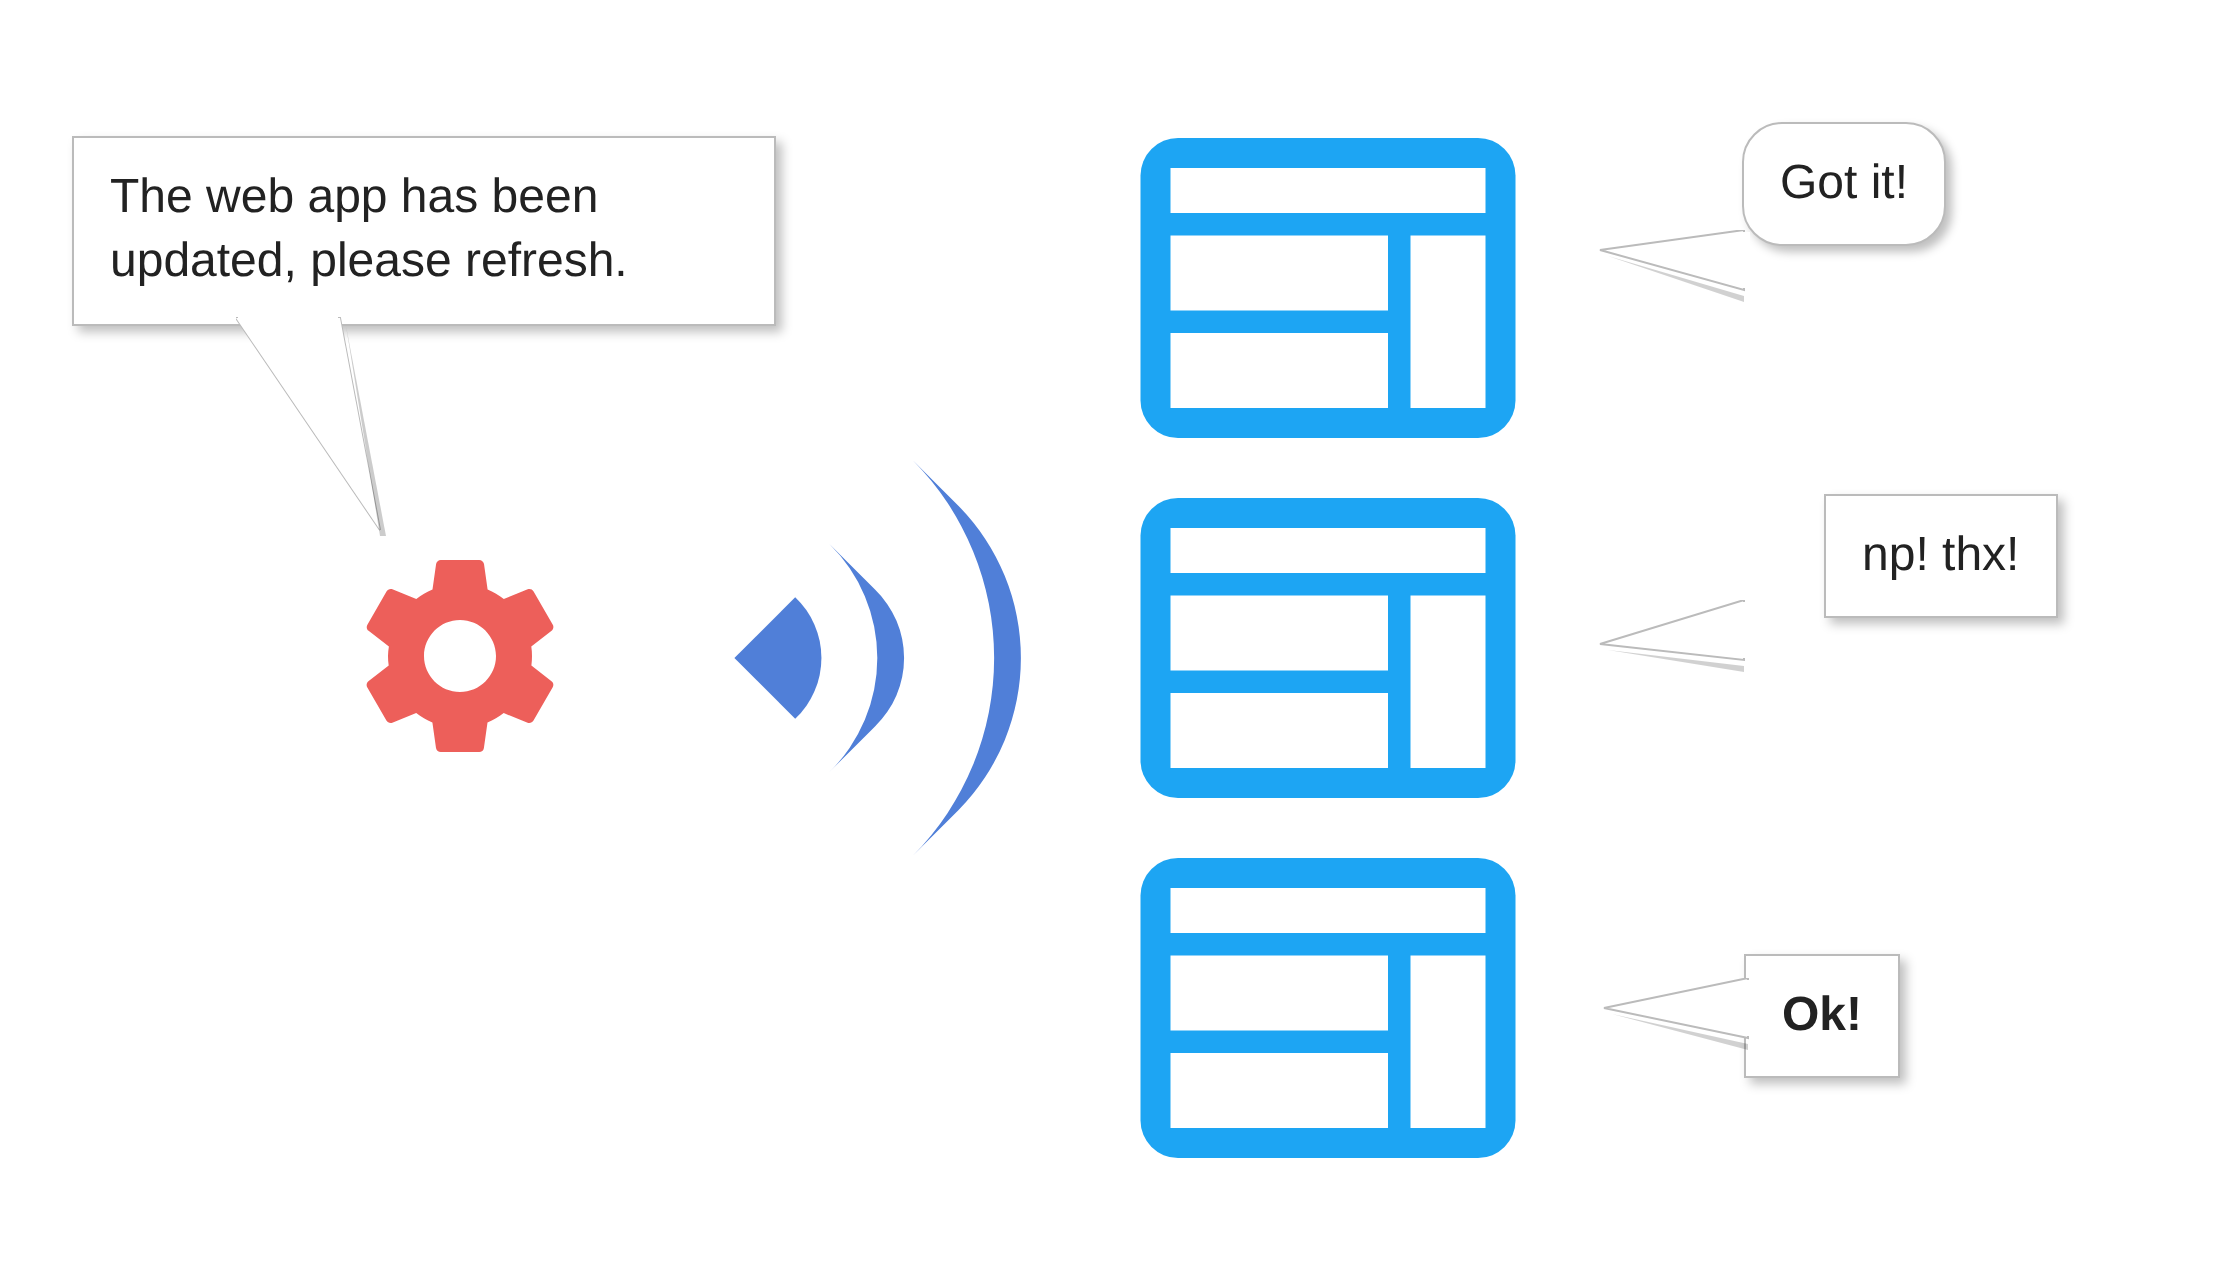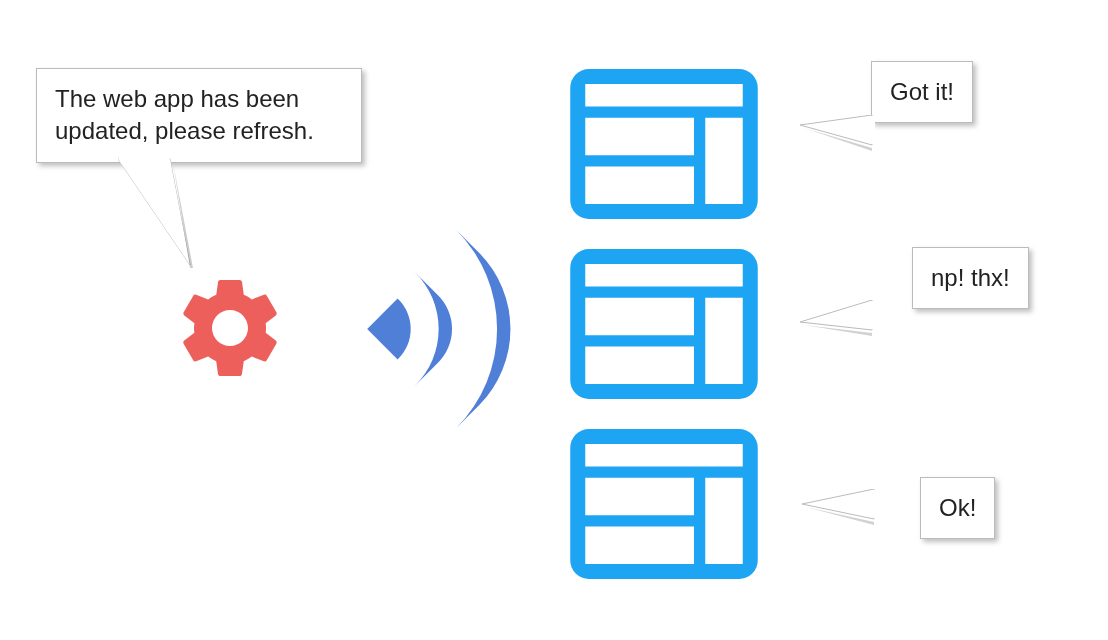--- a/index.html
+++ b/index.html
@@ -24,21 +24,21 @@
       line-height: 1.35;
       color: #222;
       box-shadow: 3px 3px 5px rgba(0,0,0,0.25);
     }
     .bubble-tail {
       position: absolute;
     }
     .gear-bubble {
       left: 36px;
       top: 68px;
-      width: 326px;
+      width: 352px;
     }
     .gear-tail {
       left: 118px;
       top: 157px;
     }
     .gear-icon {
       position: absolute;
       left: 170px;
       top: 268px;
     }
@@ -46,23 +46,23 @@
       position: absolute;
       left: 352px;
       top: 214px;
     }
     .card-icon {
       position: absolute;
     }
     .card-1 { left: 569px; top: 69px; }
     .card-2 { left: 569px; top: 249px; }
     .card-3 { left: 569px; top: 429px; }
-    .bubble-1 { left: 871px; top: 61px; }
+    .bubble-1 { left: 871px; top: 61px; border-radius: 20px; }
     .bubble-2 { left: 912px; top: 247px; }
-    .bubble-3 { left: 920px; top: 477px; }
+    .bubble-3 { left: 872px; top: 477px; font-weight: bold; }
     .tail-1 { left: 798px; top: 115px; }
     .tail-2 { left: 798px; top: 300px; }
     .tail-3 { left: 800px; top: 489px; }
   </style>
 </head>
 <body>
 
 <div class="speech-bubble gear-bubble">
   <span>The web app has been updated, please refresh.</span>
 </div>

